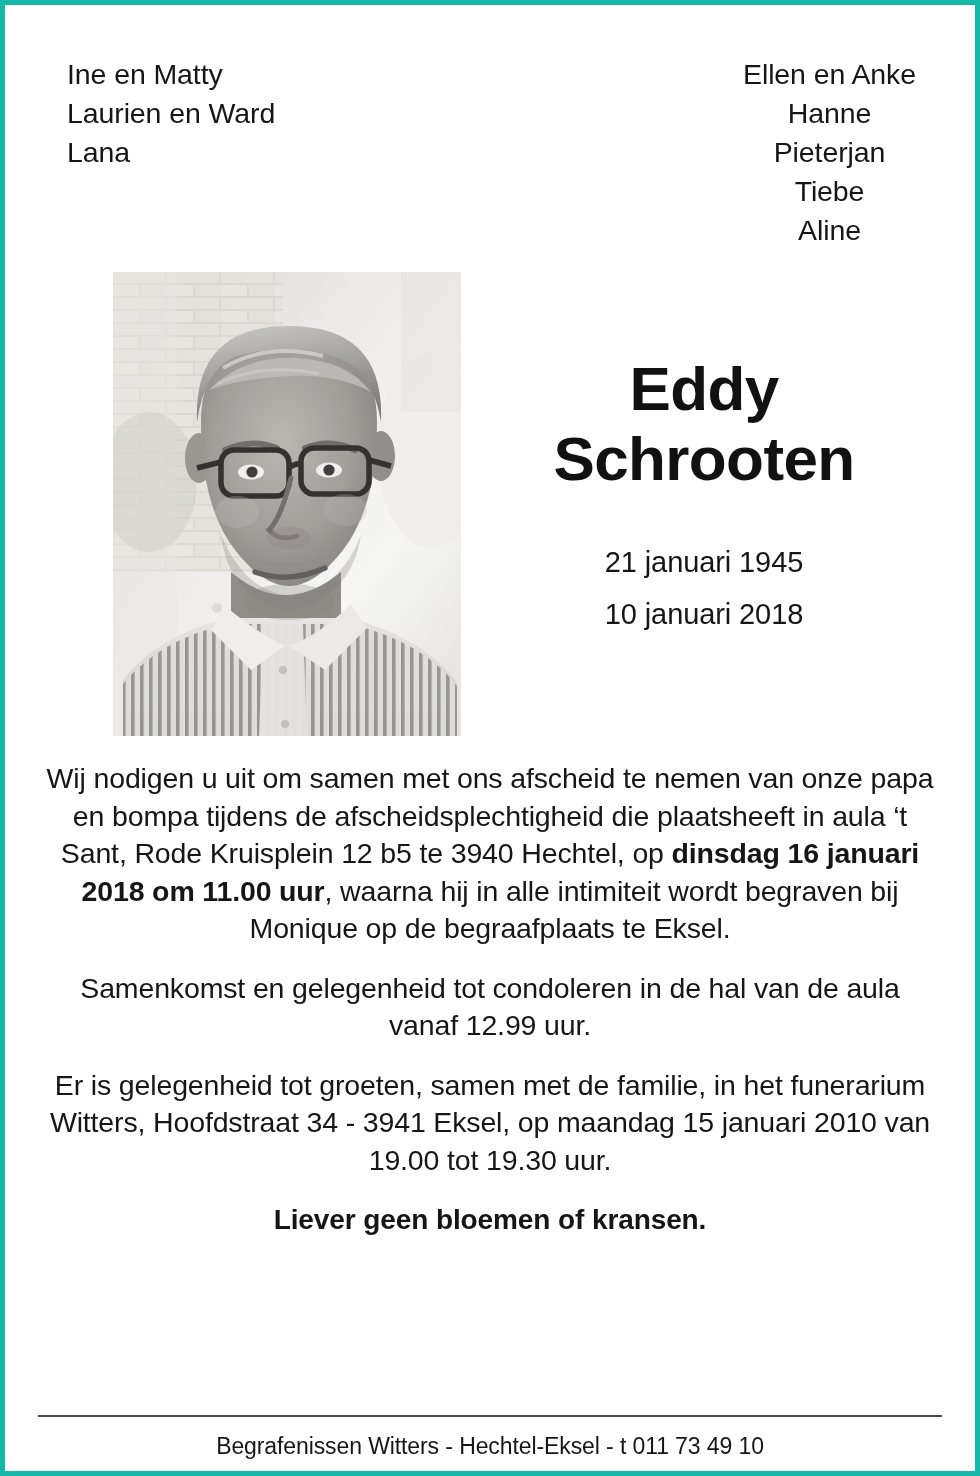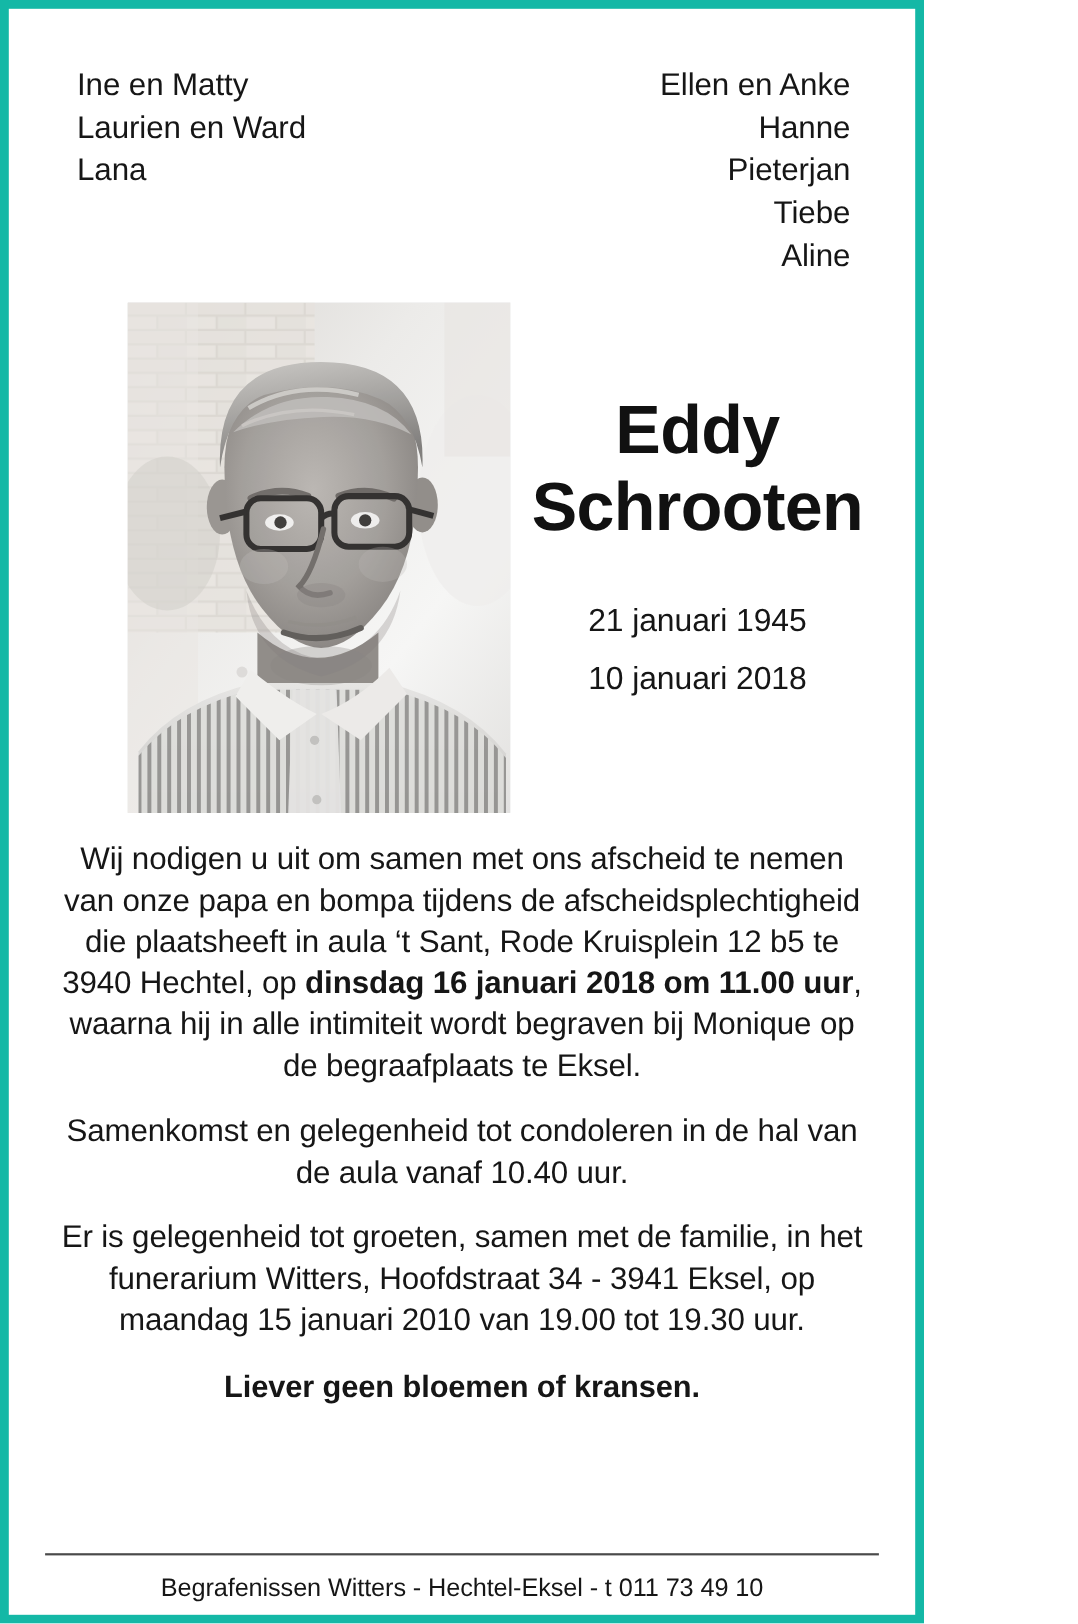--- a/index.html
+++ b/index.html
@@ -7,25 +7,25 @@
     padding: 0;
     background: #ffffff;
   }
   body {
     font-family: "Liberation Sans", sans-serif;
     -webkit-font-smoothing: antialiased;
   }
 
   .card {
     position: relative;
-    width: 840px;
+    width: 980px;
     height: 1476px;
     box-sizing: border-box;
     background: #ffffff;
-    border: 8px solid #14b8a6;
+    border: 5px solid #14b8a6;
     overflow: hidden;
   }
 
   .inner {
     position: relative;
     width: 100%;
     height: 100%;
     box-sizing: border-box;
     padding: 0 26px;
     color: #161616;
@@ -39,21 +39,21 @@
     padding-top: 50px;
   }
   .names-col {
     font-size: 28.5px;
     line-height: 39px;
     font-weight: 400;
     letter-spacing: -0.1px;
     white-space: nowrap;
   }
   .names-col.left  { text-align: left;  padding-left: 36px; }
-  .names-col.right { text-align: right; padding-right: 33px; }
+  .names-col.right { text-align: center; padding-right: 33px; }
 
   
   .announce {
     text-align: center;
     font-size: 28.5px;
     line-height: 34px;
     margin-top: 31px;
     letter-spacing: -0.1px;
   }
 
@@ -287,21 +287,21 @@
           <div>21 januari 1945</div>
           <div>10 januari 2018</div>
         </div>
       </div>
     </div>
 
     <div class="body-block">
 
       <p class="para invite"><span>Wij nodigen u uit om samen met ons afscheid te nemen van onze papa en bompa tijdens de afscheidsplechtigheid die plaatsheeft in aula ‘t Sant, Rode Kruisplein 12 b5 te 3940 Hechtel, op </span><b>dinsdag 16 januari 2018 om 11.00 uur</b><span>, waarna hij in alle intimiteit wordt begraven bij Monique op de begraafplaats te Eksel.</span></p>
 
-      <p class="para">Samenkomst en gelegenheid tot condoleren in de hal van de aula vanaf 10.40 uur.</p>
+      <p class="para">Samenkomst en gelegenheid tot condoleren in de hal van de aula vanaf 12.99 uur.</p>
 
       <p class="para">Er is gelegenheid tot groeten, samen met de familie, in het funerarium Witters, Hoofdstraat 34 - 3941 Eksel, op maandag 15 januari 2010 van 19.00 tot 19.30 uur.</p>
 
       <p class="para-bold">Liever geen bloemen of kransen.</p>
 
     </div>
 
     <div class="footer">
       <div class="footer-rule"></div>
       <div class="footer-text">Begrafenissen Witters - Hechtel-Eksel - t 011 73 49 10</div>

